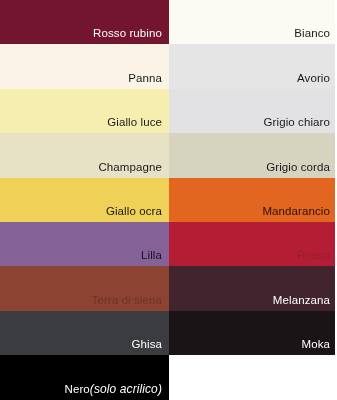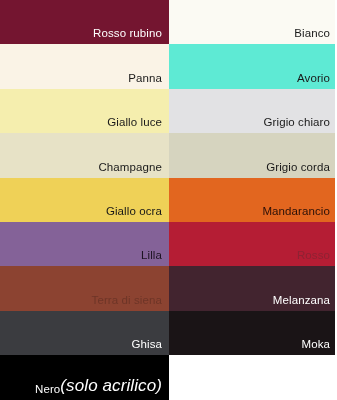--- a/index.html
+++ b/index.html
@@ -34,39 +34,39 @@
   }
   .swatch-label {
     font-size: 11.5px;
     line-height: 13px;
     letter-spacing: 0.1px;
     white-space: nowrap;
     font-weight: 400;
   }
   .swatch-note {
     font-style: italic;
-    font-size: 17px;
+    font-size: 12px;
     letter-spacing: 0.1px;
   }
 </style>
 </head>
 <body>
 
 <div id="palette-page">
   <div id="swatch-grid">
       <div class="swatch" style="background: rgb(116, 21, 48);">
         <span class="swatch-label" style="color: rgb(255, 255, 255);">Rosso rubino</span>
       </div>
       <div class="swatch" style="background: rgb(251, 250, 243);">
         <span class="swatch-label" style="color: rgb(26, 26, 26);">Bianco</span>
       </div>
       <div class="swatch" style="background: rgb(250, 243, 230);">
         <span class="swatch-label" style="color: rgb(26, 26, 26);">Panna</span>
       </div>
-      <div class="swatch" style="background: #5eead4;">
+      <div class="swatch" style="background: #e5e5e5;">
         <span class="swatch-label" style="color: rgb(26, 26, 26);">Avorio</span>
       </div>
       <div class="swatch" style="background: rgb(245, 238, 174);">
         <span class="swatch-label" style="color: rgb(26, 26, 26);">Giallo luce</span>
       </div>
       <div class="swatch" style="background: rgb(226, 226, 228); text-align: right;">
         <span class="swatch-label" style="color: rgb(26, 26, 26);">Grigio chiaro</span>
       </div>
       <div class="swatch" style="background: rgb(231, 226, 198);">
         <span class="swatch-label" style="color: rgb(26, 26, 26);">Champagne</span>

